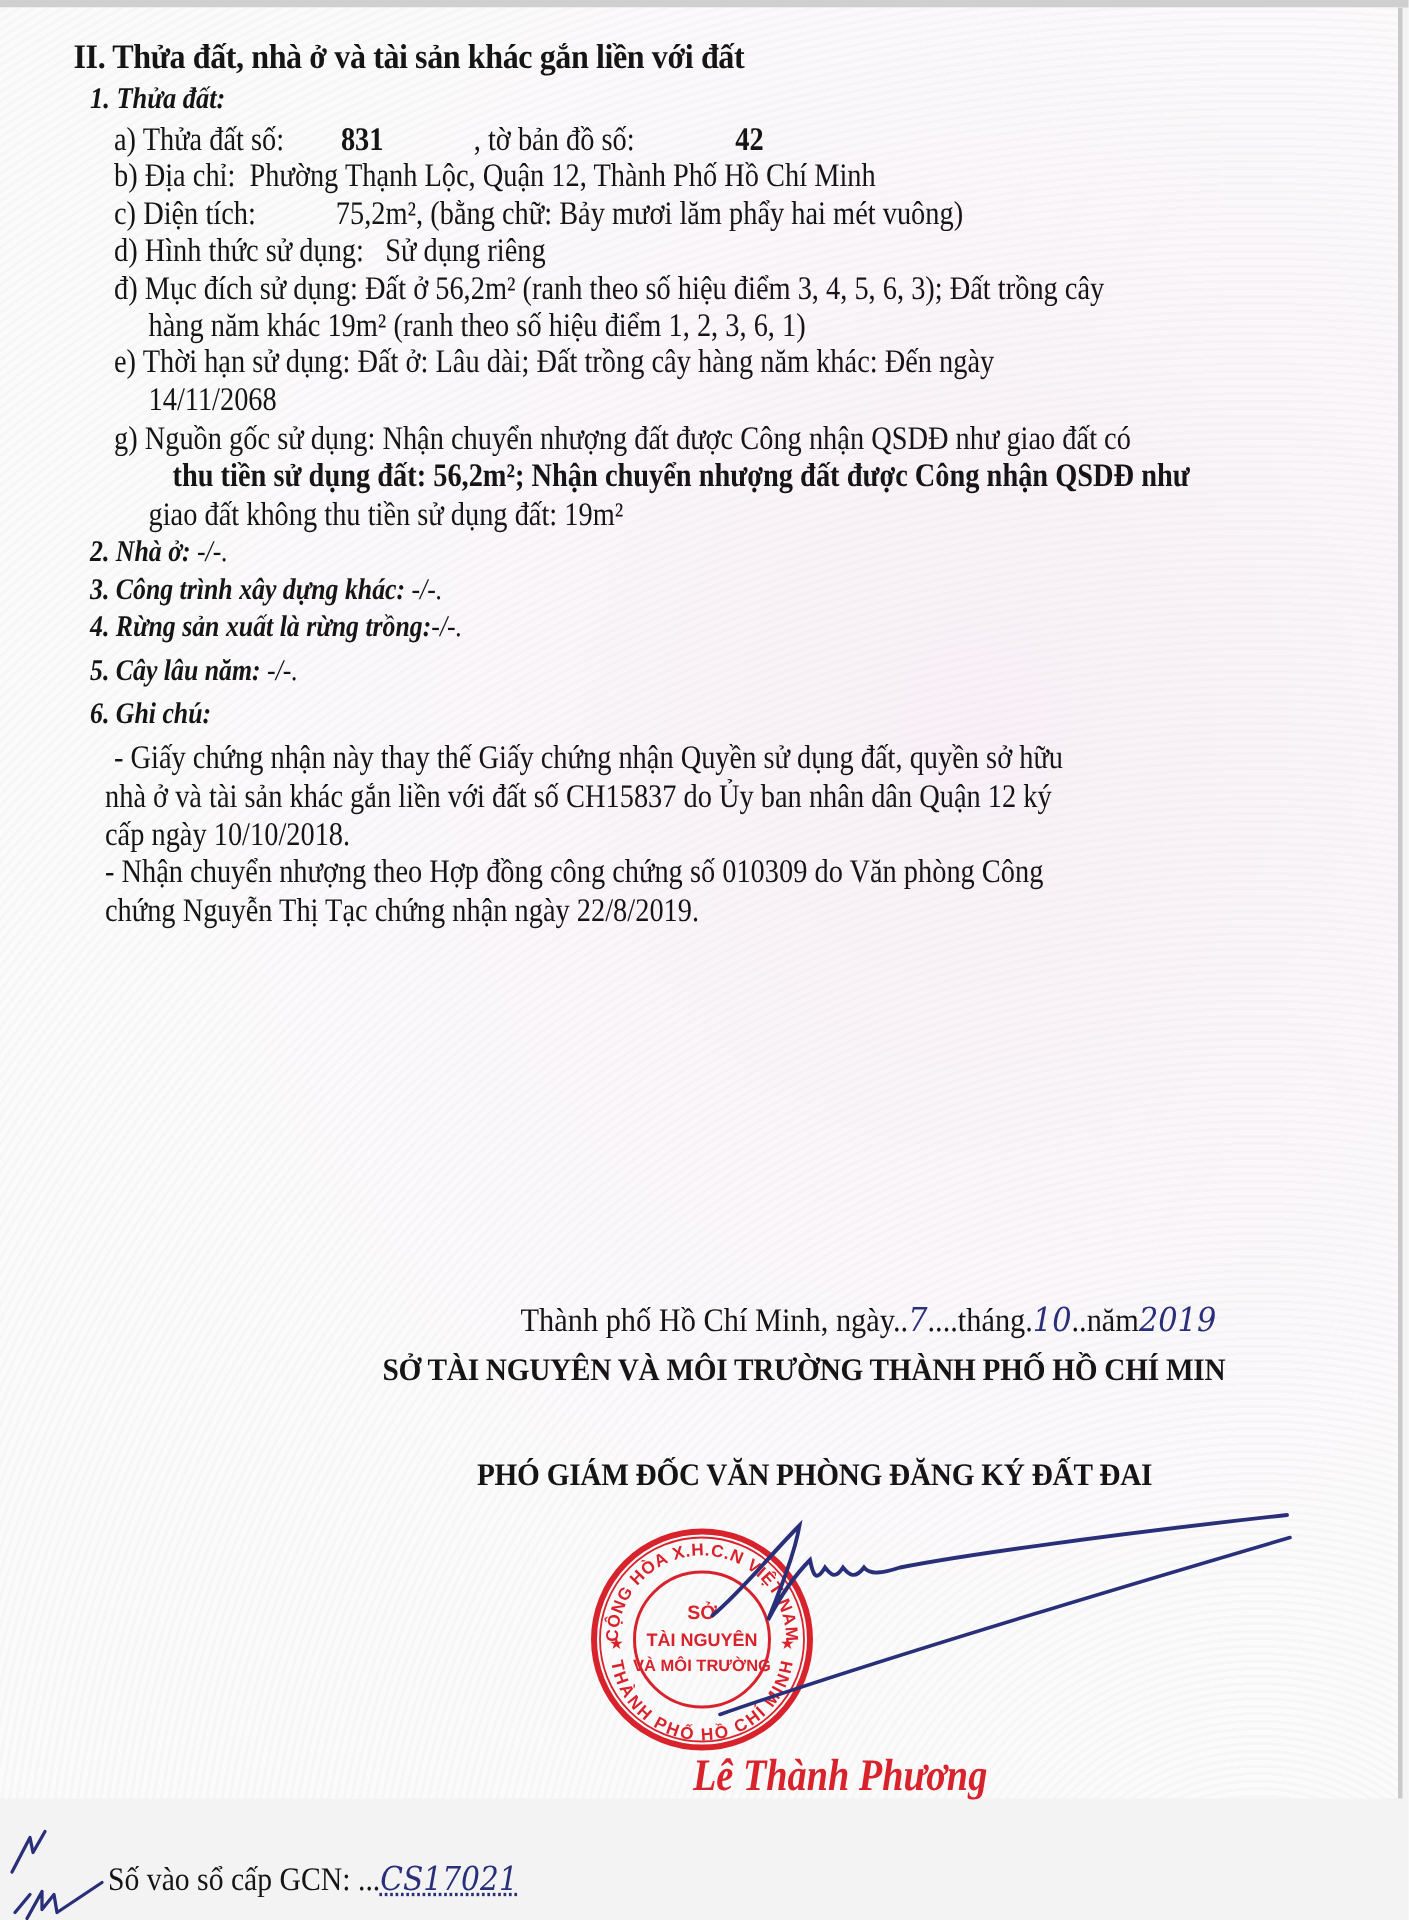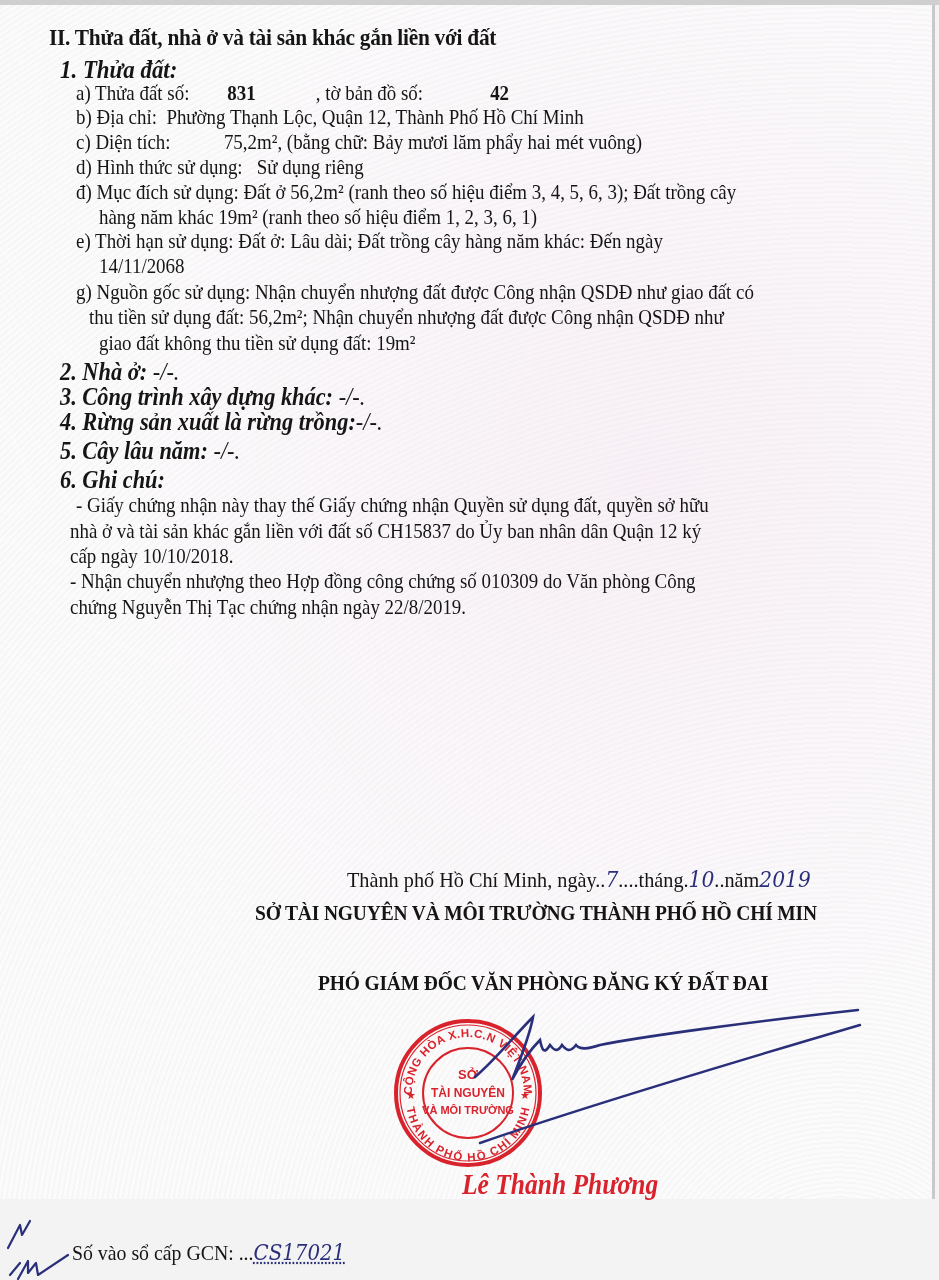--- a/index.html
+++ b/index.html
@@ -15,21 +15,21 @@
         radial-gradient(ellipse at 70% 40%, rgba(240,220,235,0.35), rgba(255,255,255,0) 60%),
         repeating-radial-gradient(circle at 90% 110%, rgba(225,225,225,0.18) 0 2px, rgba(255,255,255,0) 2px 5px),
         #fcfbfc;
       border-right: 3px solid #c9c9c9;
     }
     .topbar { position:absolute; left:0; top:0; width:939px; height:5px; background:#cfcfcf; }
     .abs { position: absolute; white-space: nowrap; }
     .cond { display:inline-block; transform-origin: left top; }
 
     .h1 { font-weight: bold; font-size: 23px; letter-spacing: -0.3px; }
-    .sec { font-weight: bold; font-style: italic; font-size: 26px; }
+    .sec { font-weight: bold; font-style: italic; font-size: 20px; }
     .line { font-size: 22px; }
     .num { font-weight: bold; }
     .sig { font-size: 22px; }
     .sig-bold { font-weight: bold; font-size: 21px; letter-spacing: -0.2px; }
     .hand { font-family: "DejaVu Serif", serif; font-style: italic; color: #2a2f7a; }
 
     .stamp-name { color: #d9232c; font-style: italic; font-weight: bold; font-size: 30px; font-family: "Liberation Serif", serif; }
   </style>
 </head>
 <body>
@@ -80,21 +80,21 @@
   <div class="abs line" style="left:76px; top:223px;">
     <span class="cond" style="transform:scaleX(0.86);">e) Thời hạn sử dụng:  Đất ở: Lâu dài; Đất trồng cây hàng năm khác: Đến ngày</span>
   </div>
   <div class="abs line" style="left:99px; top:248px;">
     <span class="cond" style="transform:scaleX(0.86);">14/11/2068</span>
   </div>
 
   <div class="abs line" style="left:76px; top:274px;">
     <span class="cond" style="transform:scaleX(0.86);">g) Nguồn gốc sử dụng: Nhận chuyển nhượng đất được Công nhận QSDĐ như giao đất có</span>
   </div>
-  <div class="abs line" style="left:89px; top:299px;">
+  <div class="abs line" style="left:115px; top:299px;font-weight:bold;">
     <span class="cond" style="transform:scaleX(0.86);">thu tiền sử dụng đất: 56,2m²; Nhận chuyển nhượng đất được Công nhận QSDĐ như</span>
   </div>
   <div class="abs line" style="left:99px; top:325px;">
     <span class="cond" style="transform:scaleX(0.86);">giao đất không thu tiền sử dụng đất: 19m²</span>
   </div>
 
   <div class="abs sec" style="left:60px; top:352px;">
     <span class="cond" style="transform:scaleX(0.86);"><span>2. Nhà ở:</span><span style="font-weight:normal"> -/-.</span></span>
   </div>
   <div class="abs sec" style="left:60px; top:377px;">

